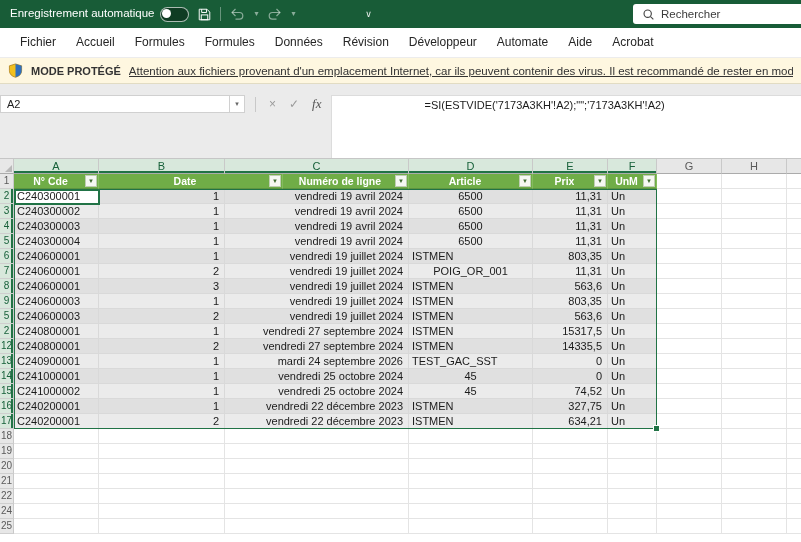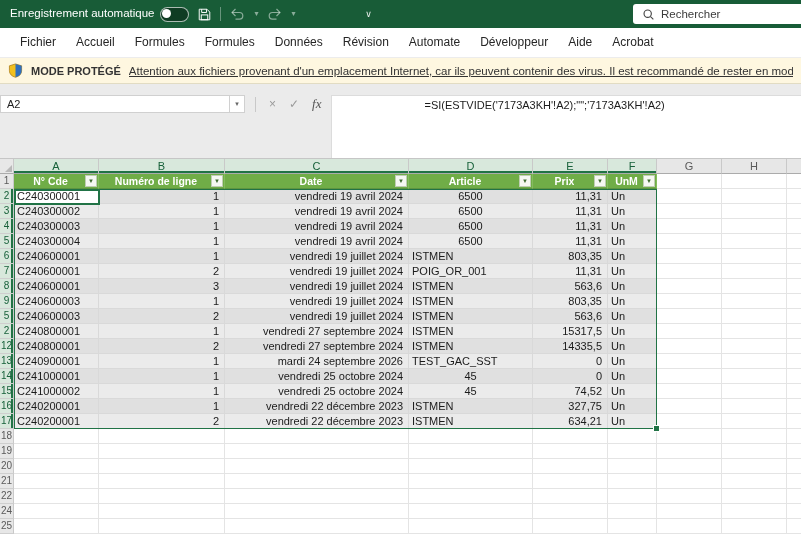--- a/index.html
+++ b/index.html
@@ -134,22 +134,22 @@
     </div>
   </div>
 
   <div class="ribbon" id="ribbon">
       <span class="tab">Fichier</span>
       <span class="tab">Accueil</span>
       <span class="tab">Formules</span>
       <span class="tab">Formules</span>
       <span class="tab">Données</span>
       <span class="tab">Révision</span>
+      <span class="tab">Développeur</span>
       <span class="tab">Automate</span>
-      <span class="tab">Développeur</span>
       <span class="tab">Aide</span>
       <span class="tab">Acrobat</span>
     </div>
 
   <div class="msgbar">
     <span class="shield">
       <svg width="15" height="15" viewBox="0 0 16 16">
         <path d="M8 1 L14.5 3 V8 C14.5 11.8 11.8 14.3 8 15.2 C4.2 14.3 1.5 11.8 1.5 8 V3 Z" fill="#F2C01E" stroke="#A97B18" stroke-width="0.8"></path>
         <path d="M8 1 L14.5 3 V8 C14.5 11.8 11.8 14.3 8 15.2 Z" fill="#2F6FBE"></path>
       </svg>
@@ -184,26 +184,26 @@
         <div class="colh" style="width: 65px;">G</div>
         <div class="colh" style="width: 65px;">H</div>
         <div class="colh" style="width: 60px;"></div>
       </div>
       <div class="grow">
         <div class="gut">1</div>
         <div class="cell thead" style="width: 85px;">
           <div class="thlabel">N° Cde</div>
           <div class="fbtn">▼</div>
         </div>
+        <div class="cell thead" style="width: 184px;">
+          <div class="thlabel">Date</div>
+          <div class="fbtn">▼</div>
+        </div>
         <div class="cell thead" style="width: 126px;">
           <div class="thlabel">Numéro de ligne</div>
-          <div class="fbtn">▼</div>
-        </div>
-        <div class="cell thead" style="width: 184px;">
-          <div class="thlabel">Date</div>
           <div class="fbtn">▼</div>
         </div>
         <div class="cell thead" style="width: 124px;">
           <div class="thlabel">Article</div>
           <div class="fbtn">▼</div>
         </div>
         <div class="cell thead" style="width: 75px;">
           <div class="thlabel">Prix</div>
           <div class="fbtn">▼</div>
         </div>
@@ -273,21 +273,21 @@
         <div class="cell data b0" style="width: 49px;">Un</div>
         <div class="cell empty" style="width: 65px;"></div>
         <div class="cell empty" style="width: 65px;"></div>
         <div class="cell empty" style="width: 60px;"></div>
       </div>
       <div class="grow">
         <div class="gut sel">7</div>
         <div class="cell data b1" style="width: 85px;">C240600001</div>
         <div class="cell data b1 r" style="width: 126px;">2</div>
         <div class="cell data b1 r" style="width: 184px;">vendredi 19 juillet 2024</div>
-        <div class="cell data b1" style="width: 124px;">POIG_OR_001</div>
+        <div class="cell data b1" style="width: 124px; text-align: center;">POIG_OR_001</div>
         <div class="cell data b1 r" style="width: 75px;">11,31</div>
         <div class="cell data b1" style="width: 49px;">Un</div>
         <div class="cell empty" style="width: 65px;"></div>
         <div class="cell empty" style="width: 65px;"></div>
         <div class="cell empty" style="width: 60px;"></div>
       </div>
       <div class="grow">
         <div class="gut sel">8</div>
         <div class="cell data b0" style="width: 85px;">C240600001</div>
         <div class="cell data b0 r" style="width: 126px;">3</div>

